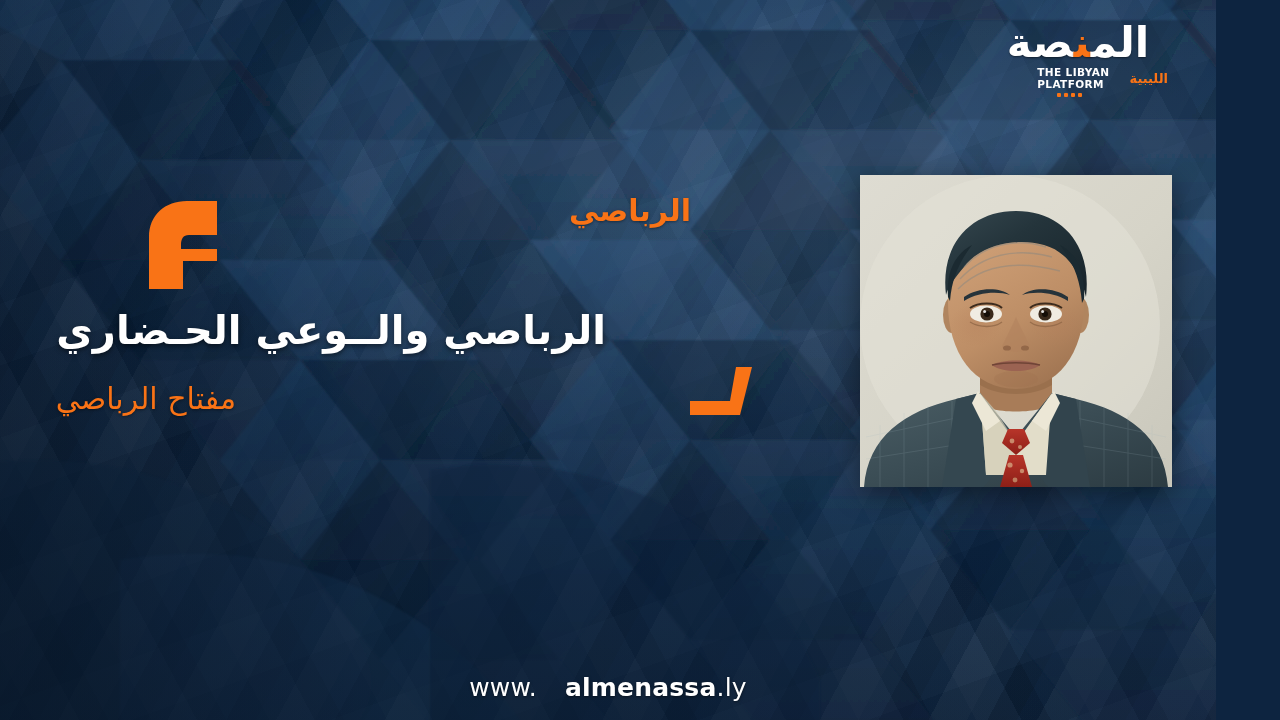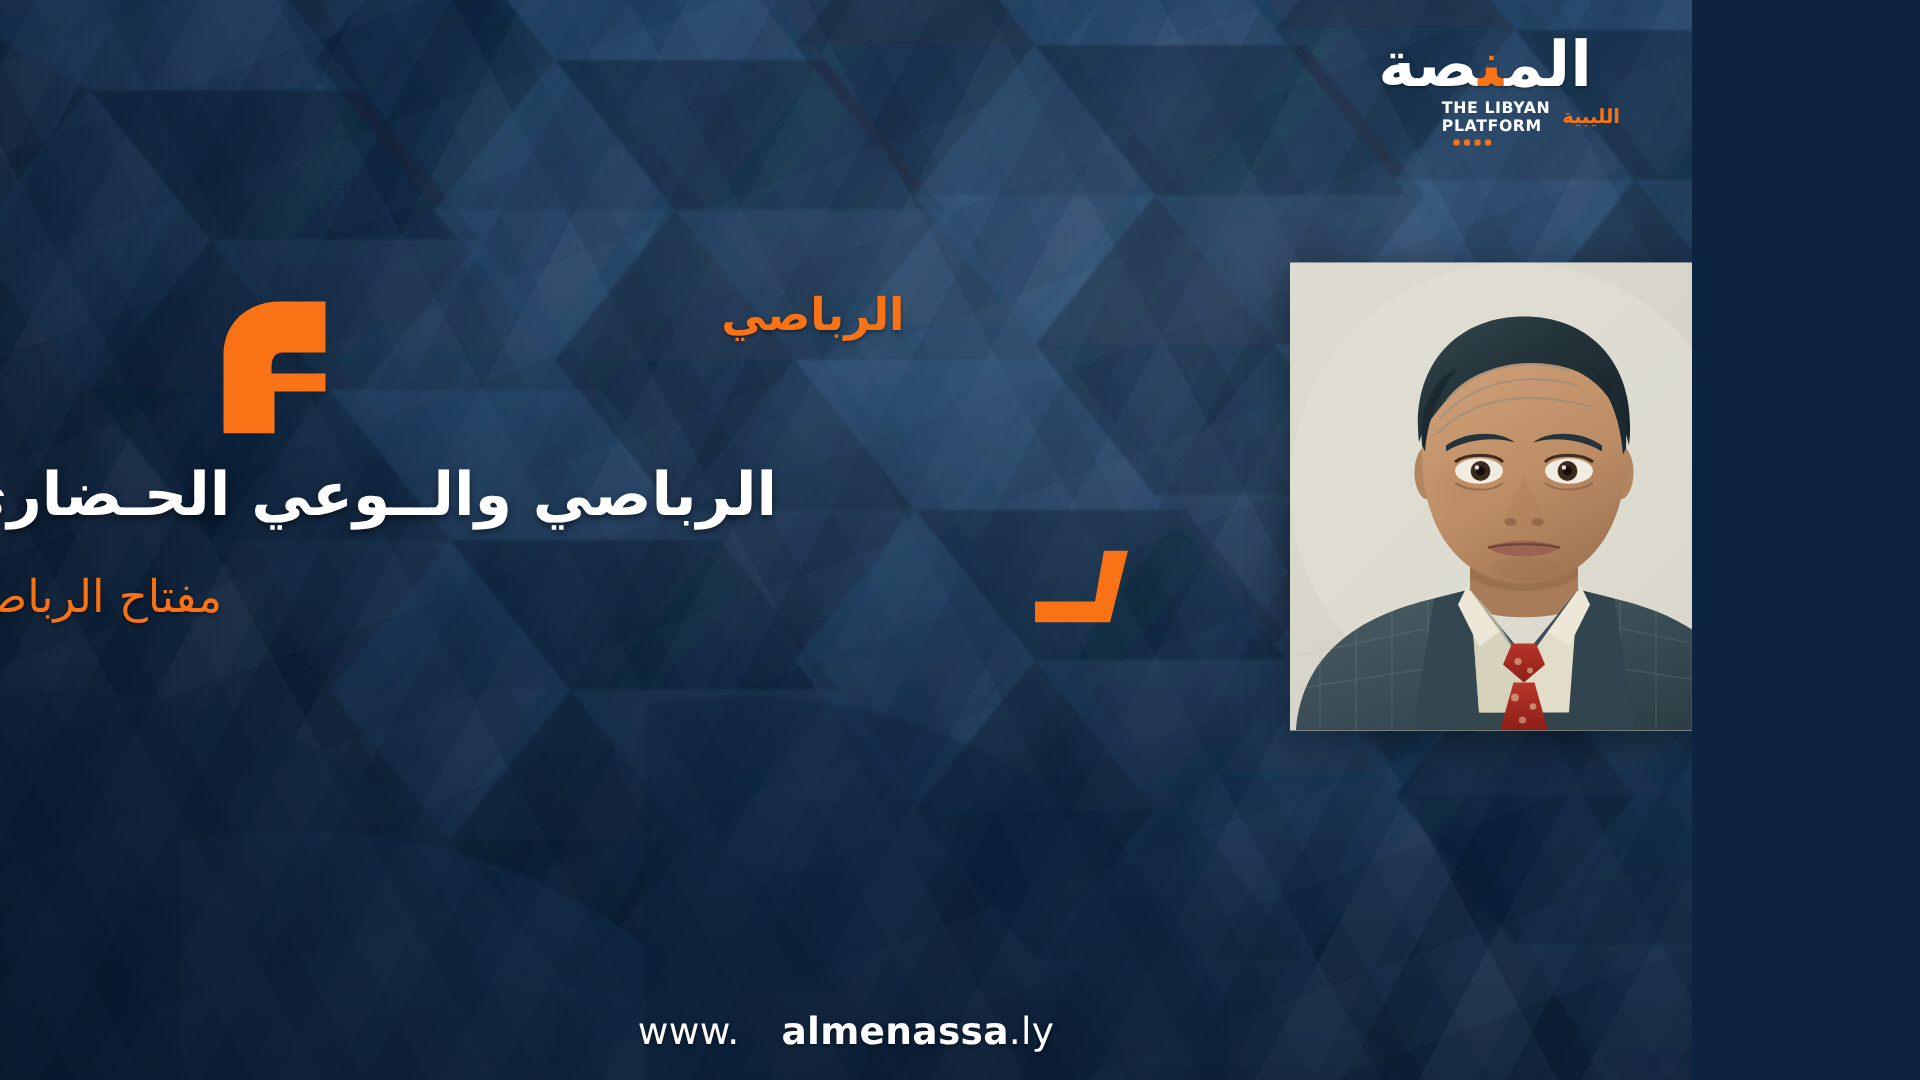--- a/index.html
+++ b/index.html
@@ -7,21 +7,21 @@
     margin: 0;
     padding: 0;
     background: #0d2440;
   }
   body {
     font-family: "DejaVu Sans", "Liberation Sans", sans-serif;
   }
 
   #card {
     position: relative;
-    width: 1128px;
+    width: 1216px;
     height: 720px;
     overflow: hidden;
     background: #404040;
   }
 
   
   .bg-base {
     position: absolute;
     inset: 0;
     background:
@@ -97,21 +97,21 @@
     letter-spacing: -1px;
     direction: rtl;
     color: #ffffff;
     text-shadow: 0 1px 2px rgba(0,0,0,0.45);
   }
   .logo-main .accent { color: #f97316; }
   .logo-sub-row {
     display: flex;
     align-items: center;
     justify-content: flex-end;
-    gap: 8px;
+    gap: 20px;
     margin-top: 3px;
   }
   .logo-sub-ar {
     font-size: 13px;
     font-weight: bold;
     color: #f97316;
     direction: rtl;
     letter-spacing: -0.5px;
   }
   .logo-sub-en {

